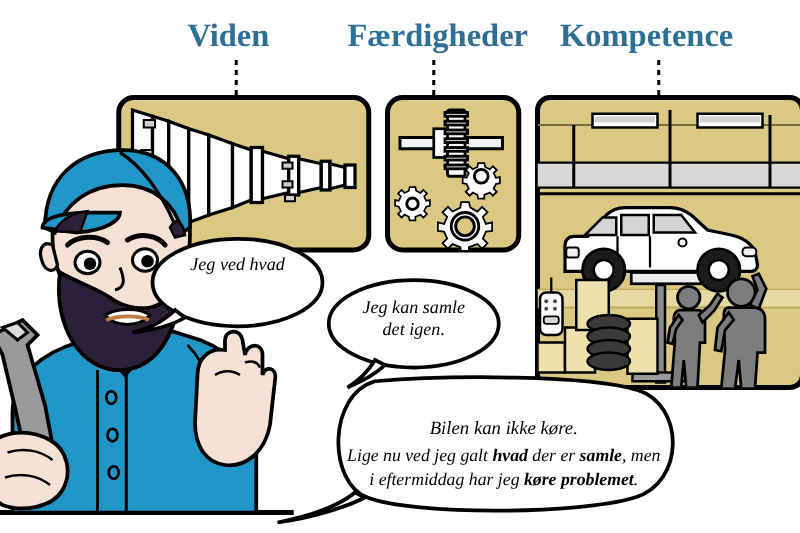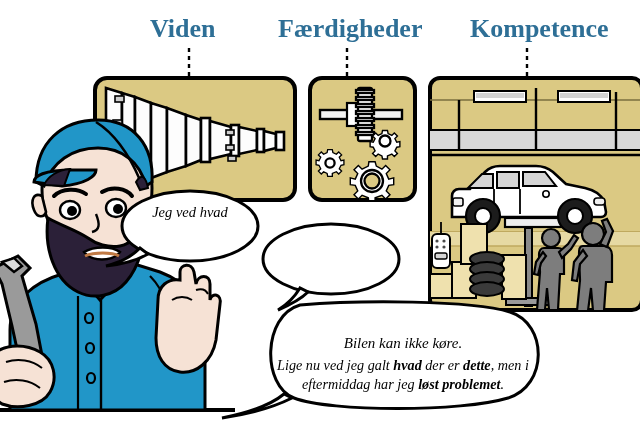--- a/index.html
+++ b/index.html
@@ -25,21 +25,21 @@
     top: 14px;
     font-family: "Liberation Serif", serif;
     font-weight: bold;
     font-size: 26px;
     color: #2e6f96;
     white-space: nowrap;
     text-align: center;
   }
   .heading.h1 { left: 150px; }
   .heading.h2 { left: 278px; }
-  .heading.h3 { left: 470px; }
+  .heading.h3 { left: 448px; }
 
   .bubble-text {
     position: absolute;
     font-family: "Liberation Serif", serif;
     font-style: italic;
     color: #000;
     text-align: center;
     line-height: 1.22;
     white-space: nowrap;
   }
@@ -342,19 +342,23 @@
   <div class="headings">
     <div class="heading h2">Færdigheder</div>
     <div class="heading h1">Viden</div>
     <div class="heading h3">Kompetence</div>
   </div>
 
   <div class="bubble-text bt1">
     <div>Jeg ved hvad</div>
   </div>
 
+  <div class="bubble-text bt2">
+    <div>Jeg kan samle</div>
+    <div>det igen.</div>
+  </div>
 
   <div class="bubble-text bt3">
     <span class="line1">Bilen kan ikke køre.</span>
-    <span id="bt3-rest"><span>Lige nu ved jeg galt </span><b>hvad</b><span> der er </span><b>dette</b><span>, men i eftermiddag har jeg </span><b>løst problemet</b><span>.</span></span>
+    <span id="bt3-rest"><span>Lige nu ved jeg galt </span><b>hvad</b><span> der er </span><b>samle</b><span>, men i eftermiddag har jeg </span><b>køre problemet</b><span>.</span></span>
   </div>
 
 </div>
 
 </body></html>

